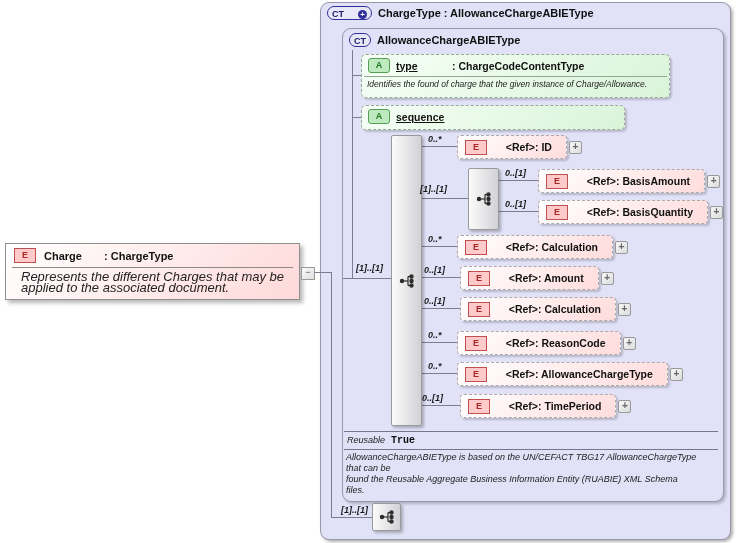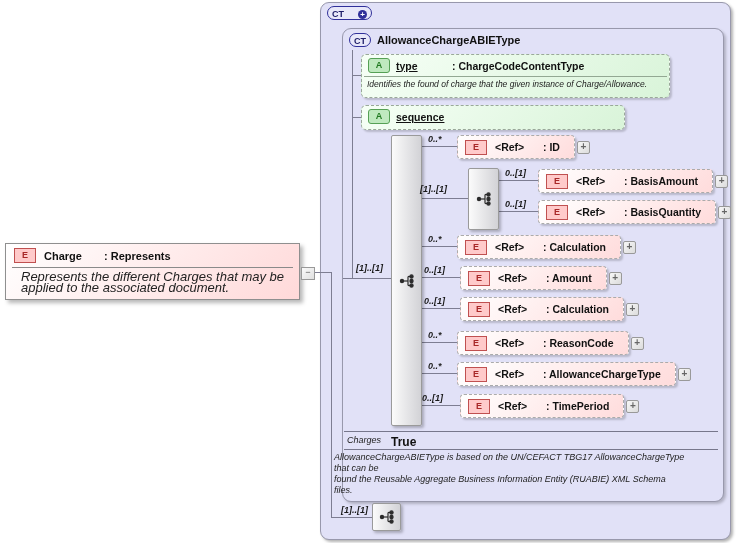--- a/index.html
+++ b/index.html
@@ -25,21 +25,21 @@
   .a-badge{display:inline-block;width:20px;height:13px;line-height:13px;text-align:center;
            background:#bfe9bf;border:1px solid #55a055;border-radius:3px;
            color:#217a21;font-weight:bold;font-size:9px;}
 
   .el-row{position:absolute;display:flex;align-items:center;height:22px;padding:0 14px 0 7px;
           border:1px dashed #ababab;border-radius:4px;
           background:linear-gradient(135deg,#ffffff 0%,#ffdcdc 100%);
           box-shadow:2px 2px 2px rgba(0,0,0,0.18);font-size:10.5px;font-weight:bold;color:#111;}
   .e-badge{display:inline-block;width:20px;height:13px;line-height:13px;text-align:center;
            background:#ffcaca;border:1px solid #c05050;color:#a82828;font-weight:bold;font-size:9px;}
-  .ref-text{width:48px;margin-left:8px;}
+  .ref-text{width:48px;text-align:right;}
   .plus-btn{position:absolute;right:-16px;top:5px;width:11px;height:11px;line-height:10px;text-align:center;
             font-size:10px;color:#666;background:linear-gradient(135deg,#f7f7f7,#dcdcdc);
             border:1px solid #999;border-radius:2px;cursor:pointer;}
 
   .gray-bar{position:absolute;background:linear-gradient(to right,#fbfbfb 0%,#d2d2d6 100%);
             border:1px solid #9a9a9a;border-radius:2px;box-shadow:2px 2px 3px rgba(0,0,0,0.25);
             display:flex;align-items:center;justify-content:center;}
 
   .card{position:absolute;font-size:9px;font-style:italic;font-weight:bold;color:#1a1a1a;white-space:nowrap;}
 
@@ -50,36 +50,37 @@
            border:1px solid #8f8f8f;box-shadow:3px 3px 4px rgba(0,0,0,0.28);}
   .src-header{display:flex;align-items:center;gap:8px;height:23px;padding:0 8px;font-size:11px;font-weight:bold;color:#111;}
   .src-sep{border-top:1px solid #8a8a8a;margin:0 6px;}
   .src-desc{padding:3px 7px;font-size:13px;font-style:italic;color:#222;line-height:11px;margin-left:8px;}
 
   .toggle-box{position:absolute;width:12px;height:11px;line-height:9px;text-align:center;font-size:9px;color:#555;
               background:linear-gradient(135deg,#fafafa,#e0e0e0);border:1px solid #999;cursor:pointer;}
 
   .abstract-line{position:absolute;height:1px;background:#77778c;}
   .abstract-label{position:absolute;font-size:9px;font-style:italic;color:#222;}
-  .abstract-value{position:absolute;font-size:12px;font-weight:bold;color:#111;}
+  .abstract-value{position:absolute;font-size:10px;font-weight:bold;color:#111;font-family:Liberation Mono, monospace;}
   .footer-note{position:absolute;font-size:9px;font-style:italic;color:#222;line-height:11px;white-space:pre-line;}
 
   .seq-svg{width:16px;height:16px;display:block;}
 </style>
 </head>
 <body>
 
 <div id="canvas">
 
   <div class="panel" style="left:320px;top:2px;width:409px;height:536px;"></div>
   <div class="panel-title" style="left:327px;top:6px;">
     <span class="ct-badge">
         <span>CT</span>
         <span class="plus-circle">+</span>
       </span>
+    <span>ChargeType : AllowanceChargeABIEType</span>
   </div>
 
   <div class="panel" style="left:342px;top:28px;width:380px;height:472px;box-shadow:2px 2px 3px rgba(0,0,0,0.22);"></div>
   <div class="panel-title" style="left:349px;top:33px;">
     <span class="ct-badge">
         <span>CT</span>
       </span>
     <span>AllowanceChargeABIEType</span>
   </div>
 
@@ -98,21 +99,21 @@
   <div class="hline" style="left:420px;top:342px;width:37px;"></div>
   <div class="hline" style="left:420px;top:373px;width:37px;"></div>
   <div class="hline" style="left:420px;top:405px;width:40px;"></div>
   <div class="hline" style="left:497px;top:180px;width:41px;"></div>
   <div class="hline" style="left:497px;top:211px;width:41px;"></div>
 
   <div class="src-box" style="left:5px;top:243px;width:293px;height:55px;">
     <div class="src-header">
       <span class="e-badge">E</span>
       <span style="width:52px;">Charge</span>
-      <span>: Represents</span>
+      <span>: ChargeType</span>
     </div>
     <div class="src-sep"></div>
     <div class="src-desc">Represents the different Charges that may be applied to the associated document.</div>
   </div>
   <div class="toggle-box" style="left:301px;top:267px;">−</div>
 
   <div class="attr-box" style="left:361px;top:54px;width:307px;height:42px;">
     <div class="attr-header">
       <span class="a-badge">A</span>
       <span class="attr-name">type</span>
@@ -227,24 +228,24 @@
 
   <span class="card" style="left:422px;top:393px;">0..[1]</span>
   <div class="el-row" style="left:460px;top:394px;">
     <span class="e-badge">E</span>
     <span class="ref-text">&lt;Ref&gt;</span>
     <span>: TimePeriod</span>
     <span class="plus-btn">+</span>
   </div>
 
   <div class="abstract-line" style="left:344px;top:431px;width:374px;"></div>
-  <span class="abstract-label" style="left:347px;top:435px;">Charges</span>
+  <span class="abstract-label" style="left:347px;top:435px;">Reusable</span>
   <span class="abstract-value" style="left:391px;top:435px;">True</span>
   <div class="abstract-line" style="left:344px;top:449px;width:374px;"></div>
-  <div class="footer-note" style="left:334px;top:452px;width:372px;font-style:italic;">AllowanceChargeABIEType is based on the UN/CEFACT TBG17 AllowanceChargeType
+  <div class="footer-note" style="left:346px;top:452px;width:372px;font-style:italic;">AllowanceChargeABIEType is based on the UN/CEFACT TBG17 AllowanceChargeType
 that can be
 found the Reusable Aggregate Business Information Entity (RUABIE) XML Schema
 files.</div>
 
   <span class="card" style="left:341px;top:505px;">[1]..[1]</span>
   <div class="gray-bar" style="left:372px;top:503px;width:27px;height:26px;">
     <svg class="seq-svg" viewBox="0 0 16 16">
       <g stroke="#2b2b2b" stroke-width="1.2" fill="#2b2b2b">
         <circle cx="3" cy="8" r="1.6"></circle>
           <line x1="3" y1="8" x2="9" y2="8"></line>

